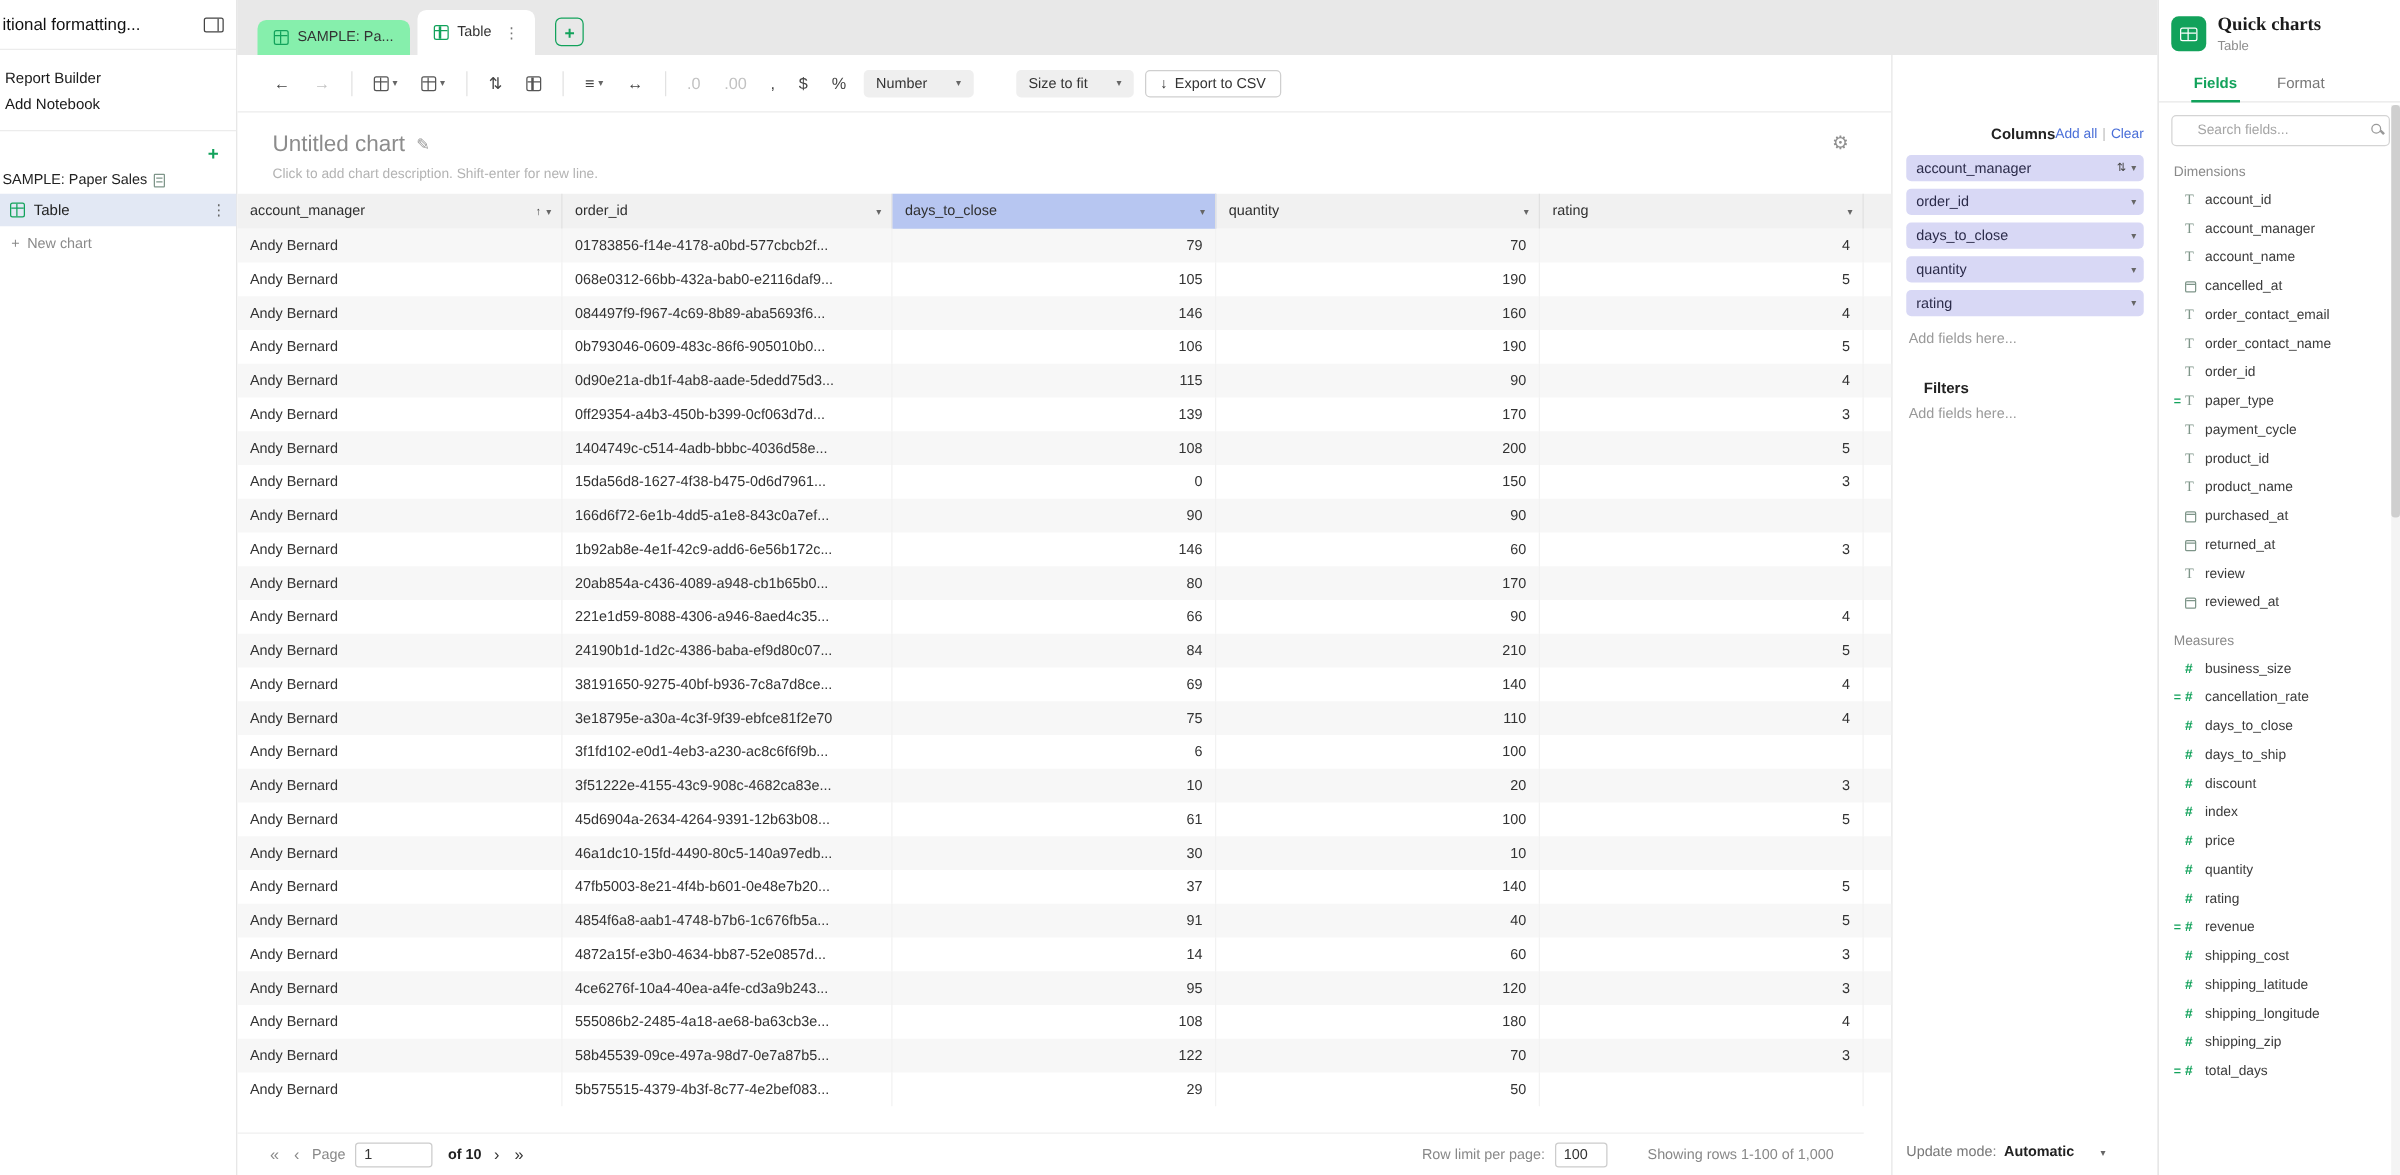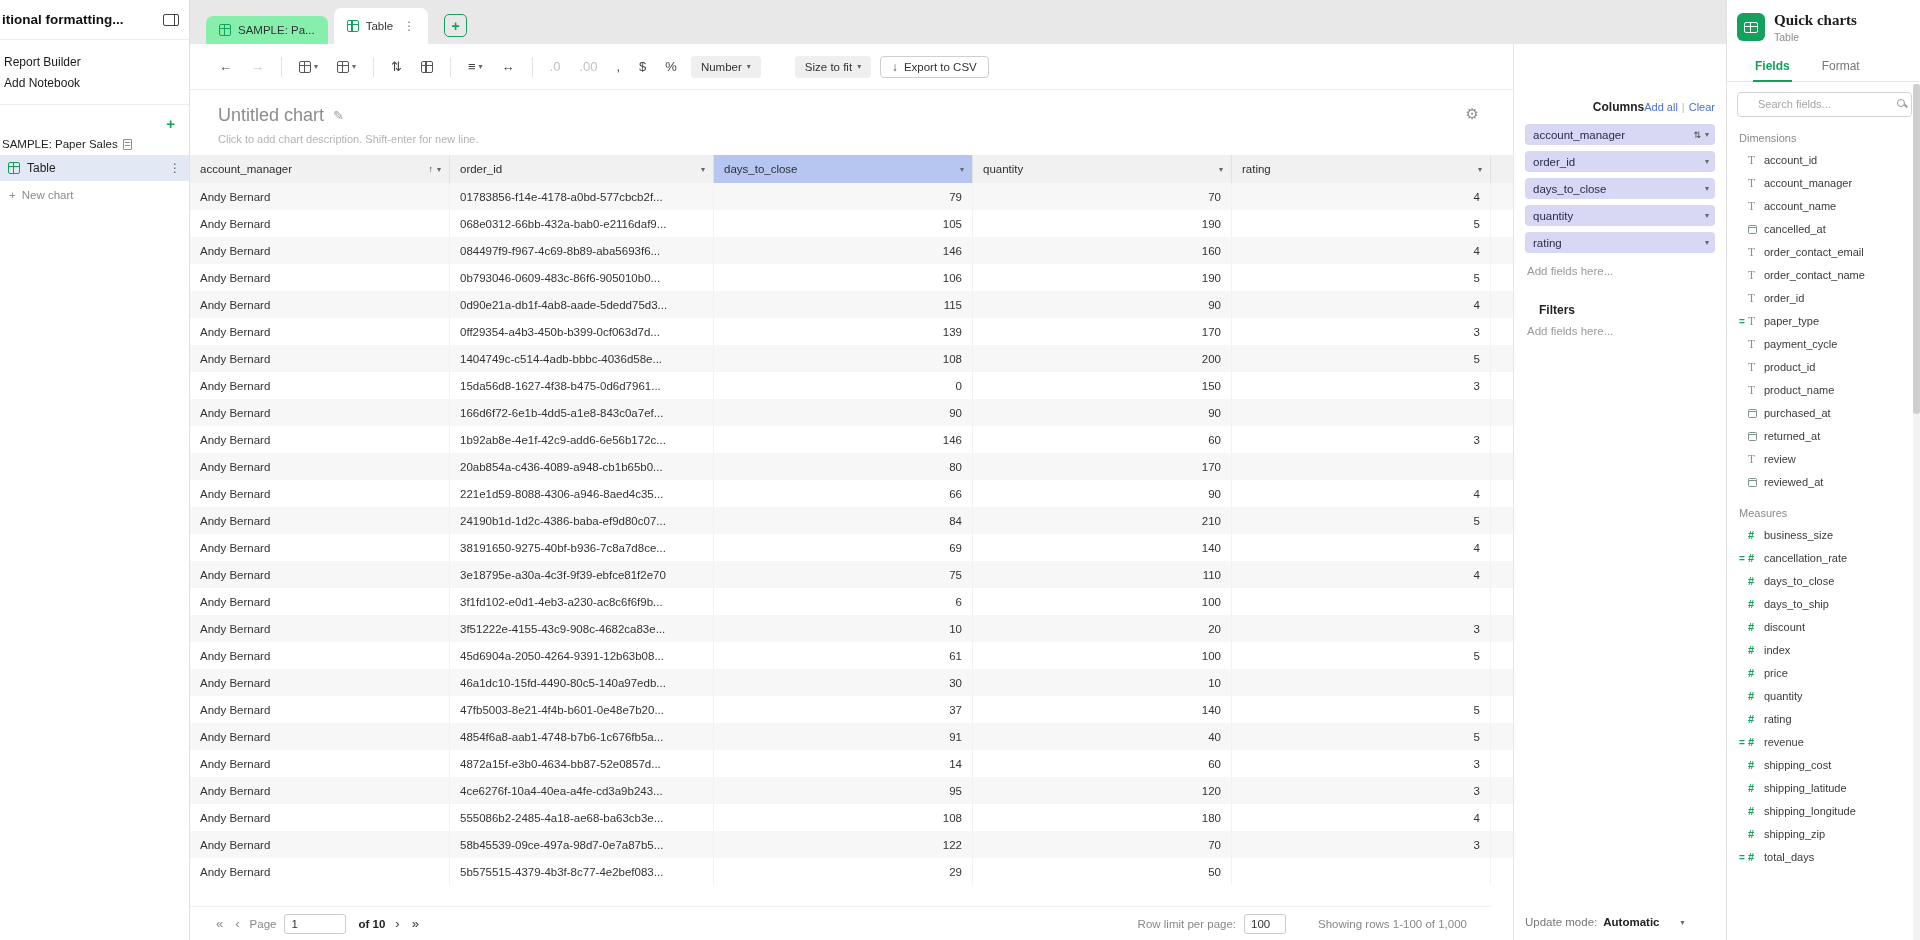--- a/index.html
+++ b/index.html
@@ -2,21 +2,21 @@
 <html><head>
 <meta charset="utf-8">
 <style>
   *{box-sizing:border-box;margin:0;padding:0}
   body{width:1920px;height:940px;overflow:hidden;font-family:"Liberation Sans","DejaVu Sans",sans-serif;font-size:12px;color:#333;background:#fff}
   .app{display:flex;width:1920px;height:940px}
 
   
   .sidebar{width:190px;flex:none;border-right:1px solid #e0e0e0;display:flex;flex-direction:column;background:#fff}
   .sb-head{height:40px;display:flex;align-items:center;justify-content:space-between;padding:0 10px 0 2px;border-bottom:1px solid #ececec}
-  .sb-head-title{font-weight:700;font-size:13.5px;color:#111;white-space:nowrap;overflow:hidden}
+  .sb-head-title{font-weight:400;font-size:13.5px;color:#111;white-space:nowrap;overflow:hidden}
   .collapse-icon{width:16px;height:12px;border:1.5px solid #444;border-radius:2px;position:relative;flex:none}
   .collapse-icon::after{content:"";position:absolute;top:0;bottom:0;right:3px;width:1.5px;background:#444}
   .sb-links{padding:8px 0 14px 2px;border-bottom:1px solid #ececec}
   .sb-link{font-size:12px;color:#1a1a1a;padding:7px 0 0 2px;cursor:pointer}
   .sb-plus-row{display:flex;justify-content:flex-end;padding:10px 14px 2px 0;color:#12a25b;font-size:15px;font-weight:700}
   .sb-workspace{display:flex;align-items:center;gap:5px;padding:4px 0 5px 2px;font-size:11.5px;color:#222}
   .page-icon{width:9px;height:11px;border:1.2px solid #7e9589;border-radius:1px;position:relative;flex:none}
   .page-icon::before{content:"";position:absolute;left:1px;right:1px;top:2px;height:1px;background:#7e9589}
   .page-icon::after{content:"";position:absolute;left:1px;right:1px;top:5px;height:1px;background:#7e9589}
   .sb-table-row{display:flex;align-items:center;gap:7px;height:26px;background:#e2e8f4;padding:0 8px;font-size:12px;color:#222}
@@ -32,21 +32,21 @@
   .tab .dots{color:#777;margin-left:3px}
   .newtab-btn{width:23px;height:23px;margin:0 0 7px 10px;border:1.5px solid #12a25b;border-radius:5px;color:#12a25b;display:flex;align-items:center;justify-content:center;font-size:14px;font-weight:700;cursor:pointer}
   .mid-body{flex:1;display:flex;min-height:0}
   .center{flex:1;display:flex;flex-direction:column;min-width:0;background:#fff}
 
   
   .toolbar{height:46px;flex:none;display:flex;align-items:center;padding-left:24px;gap:9px;border-bottom:1px solid #ececec;background:#fff;font-size:13px;color:#444}
   .tb-btn{display:flex;align-items:center;gap:3px;padding:3px 5px;border-radius:4px;cursor:pointer}
   .tb-btn.disabled{color:#c2c2c2}
   .tb-divider{width:1px;height:20px;background:#e2e2e2;margin:0 3px}
-  .pill{background:#efefef;border-radius:4px;padding:5px 10px;font-size:11.5px;color:#333;display:flex;gap:5px;align-items:center;cursor:pointer}
+  .pill{background:#efefef;border-radius:4px;padding:5px 10px;font-size:11.5px;color:#333;display:flex;gap:23px;align-items:center;cursor:pointer}
   .export-btn{border:1px solid #cfcfcf;border-radius:4px;padding:4px 11px;font-size:11.5px;display:flex;gap:6px;align-items:center;background:#fff;cursor:pointer;color:#333}
   .caret{font-size:8px;color:#666}
   .grid-icon{width:12px;height:12px;border:1.5px solid #12a25b;border-radius:2px;position:relative;flex:none}
   .grid-icon::before{content:"";position:absolute;left:0;right:0;top:3px;height:1.3px;background:#12a25b}
   .grid-icon::after{content:"";position:absolute;top:0;bottom:0;left:3.5px;width:1.3px;background:#12a25b}
   .grid-icon.dark{border-color:#555}
   .grid-icon.dark::before,.grid-icon.dark::after{background:#555}
 
   
   .canvas{flex:1;display:flex;flex-direction:column;min-height:0;position:relative}
@@ -372,21 +372,21 @@
                 </div>
                 <div class="tr">
                   <div class="td c0">Andy Bernard</div>
                   <div class="td c1">3f51222e-4155-43c9-908c-4682ca83e...</div>
                   <div class="td c2 num">10</div>
                   <div class="td c3 num">20</div>
                   <div class="td c4 num">3</div>
                 </div>
                 <div class="tr">
                   <div class="td c0">Andy Bernard</div>
-                  <div class="td c1">45d6904a-2050-4264-9391-12b63b08...</div>
+                  <div class="td c1">45d6904a-2634-4264-9391-12b63b08...</div>
                   <div class="td c2 num">61</div>
                   <div class="td c3 num">100</div>
                   <div class="td c4 num">5</div>
                 </div>
                 <div class="tr">
                   <div class="td c0">Andy Bernard</div>
                   <div class="td c1">46a1dc10-15fd-4490-80c5-140a97edb...</div>
                   <div class="td c2 num">30</div>
                   <div class="td c3 num">10</div>
                   <div class="td c4 num"></div>

